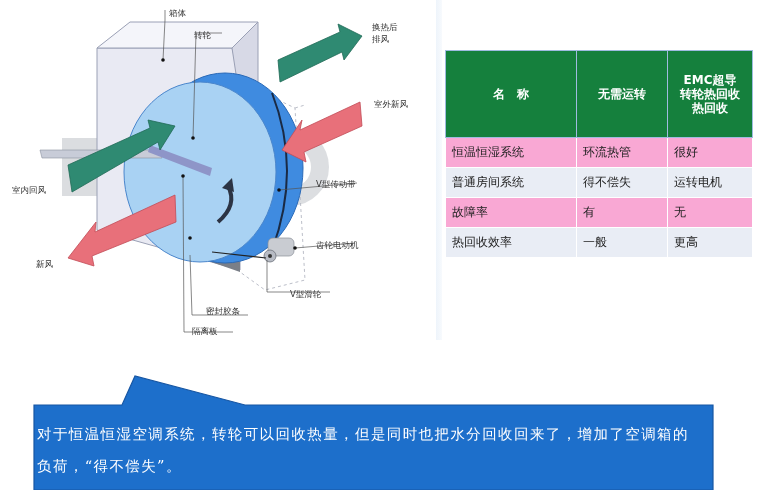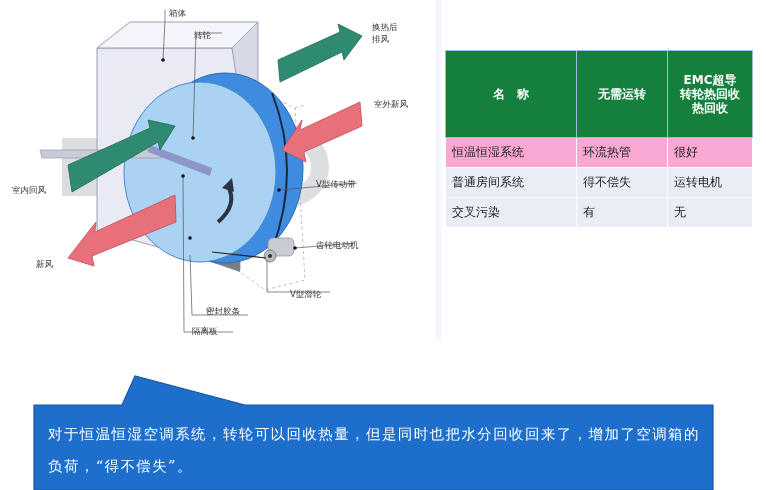--- a/index.html
+++ b/index.html
@@ -12,21 +12,21 @@
 
   #compare-table { position:absolute; left:445px; top:50px; width:307px; border-collapse:collapse; table-layout:fixed; }
   #compare-table th { background:#15803d; color:#fff; font-weight:bold; font-size:12px; line-height:14px;
                       border:1px solid #9fbbe0; height:62px; padding:12px 2px; text-align:center; }
   #compare-table td { font-size:12px; color:#222; border:1px solid #fff; height:29px; padding:0 0 0 6px; }
   #compare-table tr.odd td { background:#f9a8d4;margin-left:12px; }
   #compare-table tr.even td { background:#e9edf5; }
   .col1 { width:131px; } .col2 { width:91px; } .col3 { width:85px; }
 
   #callout { position:absolute; left:0; top:0; width:766px; height:490px; pointer-events:none; }
-  #callout-text { position:absolute; left:48px; top:418px; width:660px; color:#fff;
+  #callout-text { position:absolute; left:37px; top:418px; width:660px; color:#fff;
                   font-family:"DejaVu Serif","Liberation Serif",serif; font-size:14.5px; line-height:32px;
                   letter-spacing:1.4px; }
 </style>
 </head>
 <body>
 
 <div class="left-strip"></div>
 
 <svg id="diagram" viewBox="0 0 440 345" xmlns="http://www.w3.org/2000/svg">
 
@@ -135,24 +135,29 @@
     <tr class="odd">
       <td>恒温恒湿系统</td>
       <td>环流热管</td>
       <td>很好</td>
     </tr>
     <tr class="even">
       <td>普通房间系统</td>
       <td>得不偿失</td>
       <td>运转电机</td>
     </tr>
-    <tr class="even">
-      <td>交叉污染</td>
+    <tr class="odd">
+      <td>故障率</td>
       <td>有</td>
       <td>无</td>
+    </tr>
+    <tr class="even">
+      <td>热回收效率</td>
+      <td>一般</td>
+      <td>更高</td>
     </tr>
   </tbody>
 </table>
 
 <svg id="callout" viewBox="0 0 766 490" xmlns="http://www.w3.org/2000/svg">
   <polygon points="34,405 122,405 135,376 245,405 713,405 713,490 34,490" fill="#1d6fcb" stroke="#1756a3" stroke-width="1.2"></polygon>
 </svg>
 <div id="callout-text">对于恒温恒湿空调系统，转轮可以回收热量，但是同时也把水分回收回来了，增加了空调箱的负荷，“得不偿失”。</div>
 
 </body></html>

